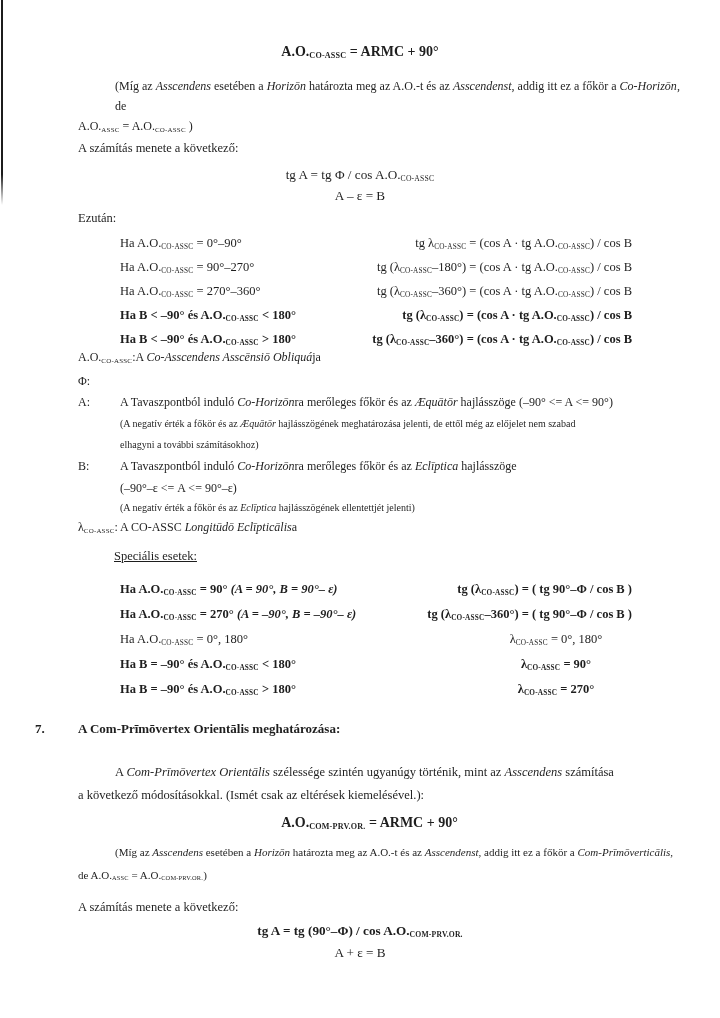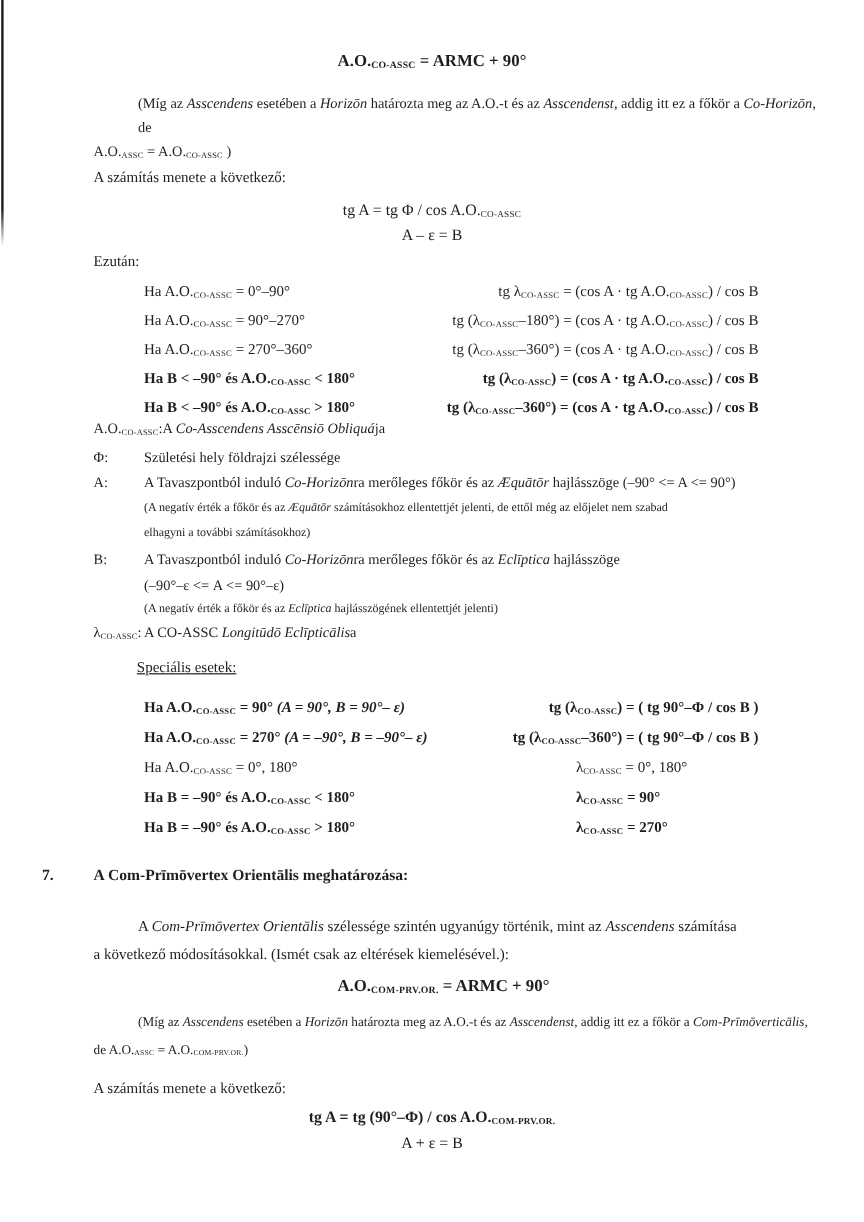--- a/index.html
+++ b/index.html
@@ -20,21 +20,21 @@
   .sub{font-size:0.58em;vertical-align:-0.22em;letter-spacing:0.2px;}
   .f-lg{font-size:14px;}
   .f-md{font-size:13.2px;}
   .body-txt{font-size:12px;line-height:20px;}
   .label{font-size:12.5px;}
   .indent{padding-left:37px;}
   .tbl{left:120px;right:88px;}
   .trow{display:flex;justify-content:space-between;line-height:20.5px;font-size:12.5px;}
   .t2row{line-height:21.5px;}
   .rc{text-align:center;white-space:nowrap;}
-  .rc-fixed{width:152px;text-align:left;white-space:nowrap;margin-left:11px;}
+  .rc-fixed{width:152px;text-align:center;white-space:nowrap;margin-left:11px;}
   .lc{white-space:nowrap;}
   .defs{left:78px;right:40px;font-size:12px;}
   .defrow{display:flex;}
   .term{min-width:42px;white-space:nowrap;}
   .dl1{line-height:20px;}
   .dl2{line-height:22px;}
   .note{font-size:10px;line-height:21px;margin-left:42px;color:#262626;}
   .underline{text-decoration:underline;margin-left:36px;}
   .sec7{display:flex;font-size:13px;}
   .sec7-num{width:43px;}
@@ -85,27 +85,26 @@
     </div>
   </div>
 
   <div class="blk defs" style="top:347px;">
     <div class="defrow dl1">
       <span class="term"><span>A.O.</span><span class="sub">CO-ASSC</span><span>:</span></span>
       <span><span>A </span><span class="it">Co-Asscendens Asscēnsiō Obliquá</span><span>ja</span></span>
     </div>
     <div class="defrow dl1">
       <span class="term"><span>Φ:</span></span>
-      <span><span>Születési hely földrajzi szélessége</span></span>
     </div>
     <div class="defrow dl2">
       <span class="term"><span>A:</span></span>
       <span><span>A Tavaszpontból induló </span><span class="it">Co-Horizōn</span><span>ra merőleges főkör és az </span><span class="it">Æquātōr</span><span> hajlásszöge (–90° &lt;= A &lt;= 90°)</span></span>
     </div>
-    <div class="note"><span>(A negatív érték a főkör és az </span><span class="it">Æquātōr</span><span> számításokhoz ellentettjét jelenti, de ettől még az előjelet nem szabad</span></div>
+    <div class="note"><span>(A negatív érték a főkör és az </span><span class="it">Æquātōr</span><span> hajlásszögének meghatározása jelenti, de ettől még az előjelet nem szabad</span></div>
     <div class="note"><span>elhagyni a további számításokhoz)</span></div>
     <div class="defrow dl2">
       <span class="term"><span>B:</span></span>
       <span><span>A Tavaszpontból induló </span><span class="it">Co-Horizōn</span><span>ra merőleges főkör és az </span><span class="it">Eclīptica</span><span> hajlásszöge</span></span>
     </div>
     <div class="defrow dl2">
       <span class="term"></span>
       <span><span>(–90°–ε &lt;= A &lt;= 90°–ε)</span></span>
     </div>
     <div class="note" style="line-height:18px;"><span>(A negatív érték a főkör és az </span><span class="it">Eclīptica</span><span> hajlásszögének ellentettjét jelenti)</span></div>

